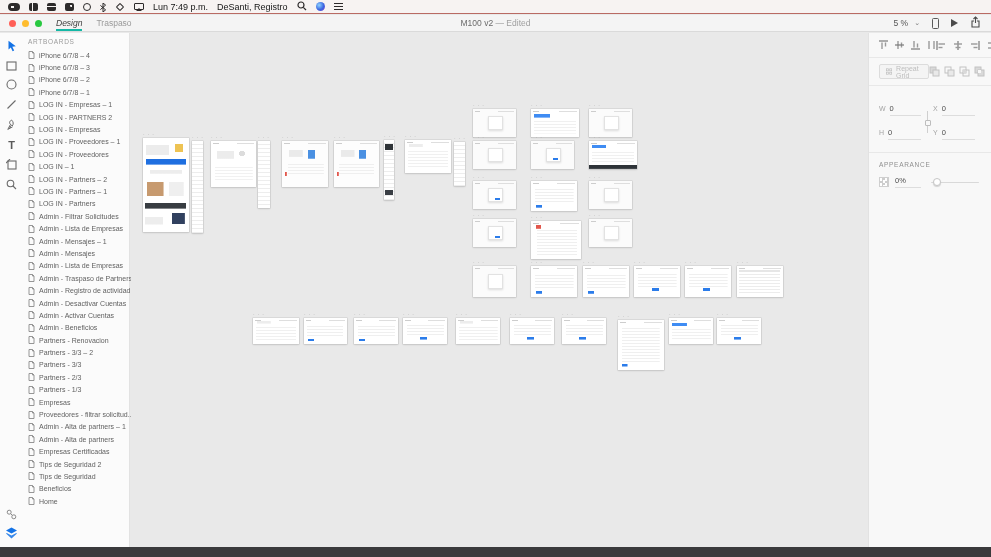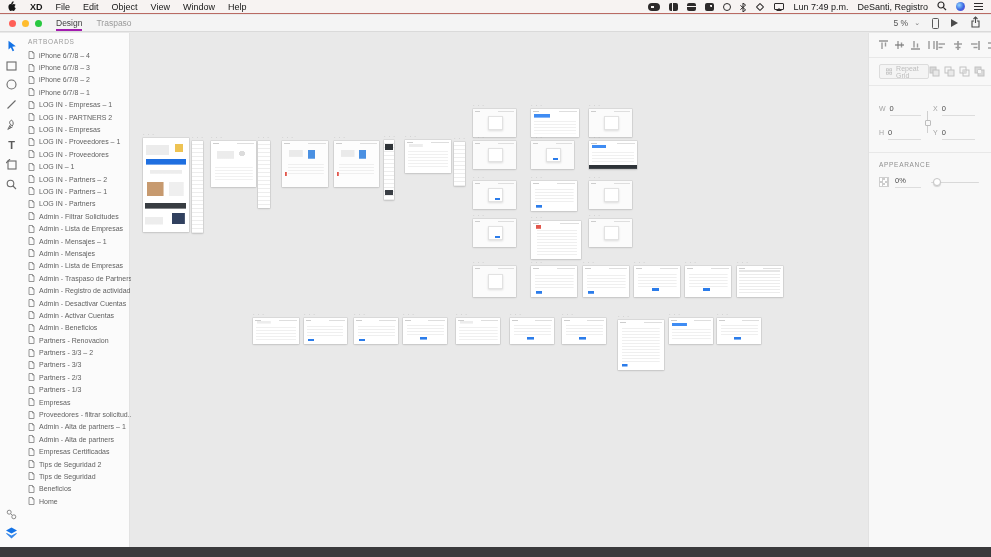--- a/index.html
+++ b/index.html
@@ -28,21 +28,21 @@
   .siri-orb { width:9px; height:9px; border-radius:50%; background:radial-gradient(circle at 35% 35%, #8fd3ff, #3a66e0 55%, #8a3fd0); display:inline-block; }
   .nc-icon { display:inline-block; width:9px; height:7px; background:repeating-linear-gradient(#2d2a2a 0 1.1px, transparent 1.1px 3px); }
 
   
   .toolbar { position:absolute; top:15px; left:0; right:0; height:17px; background:#f4f4f4; border-bottom:1px solid #dadada; display:flex; align-items:center; }
   .traffic { display:flex; gap:6px; margin-left:9px; }
   .tl { width:7px; height:7px; border-radius:50%; }
   .tl-close { background:#ff5f57; } .tl-min { background:#febc2e; } .tl-zoomw { background:#28c840; }
   .tb-tabs { display:flex; gap:14px; margin-left:14px; font-size:8.5px; }
   .tb-tab { color:#9a9a9a; padding:2px 0 1px; cursor:default; }
-  .tb-tab.active { color:#3f3f3f; border-bottom:2px solid #a21caf; }
+  .tb-tab.active { color:#3f3f3f; border-bottom:2px solid #14b8a6;font-style:italic; }
   .tb-title { position:absolute; left:0; right:0; text-align:center; font-size:8.5px; color:#9f9f9f; pointer-events:none; }
   .tb-title .doc { color:#6b6b6b; }
   .tb-right { margin-left:auto; display:flex; align-items:center; gap:12px; padding-right:10px; z-index:2; }
   .zoom-ctl { display:flex; align-items:center; gap:6px; font-size:8.5px; color:#555; }
   .zoom-ctl .caret { font-size:7px; color:#777; }
   .dev-icon { width:7px; height:11px; border:1.1px solid #5a5a5a; border-radius:1.5px; }
   .play-icon { width:0; height:0; border-left:7px solid #4a4a4a; border-top:4.5px solid transparent; border-bottom:4.5px solid transparent; }
 
   
   .left-panel { position:absolute; top:33px; bottom:10px; left:0; width:130px; background:#fbfbfb; border-right:1px solid #e2e2e2; }
@@ -136,36 +136,20 @@
     repeating-linear-gradient(#fff 0 2px,#f0f0f0 2px 3px) no-repeat 50% 64%/88% 58%, #fff; }
 
   .dock-strip { position:absolute; left:0; right:0; bottom:0; height:10px; background:#3a3a3c; }
 </style>
 </head>
 <body>
 
 <div class="screen">
 
   <div class="menubar">
-    <div class="mb-left">
-      <span class="apple">
-        <svg width="9" height="11" viewBox="0 0 9 11">
-            <path fill="#161616" d="M6.6 5.8c0-1.2 1-1.8 1-1.8S7 3.1 5.8 3.1c-.8 0-1.3.4-1.6.4-.3 0-.9-.4-1.6-.4C1.4 3.1.4 4.2.4 5.9c0 1.9 1.4 4 2.3 4 .4 0 .8-.3 1.4-.3.6 0 .9.3 1.4.3.9 0 2-2 2.2-2.7 0 0-1.1-.4-1.1-1.4zM4.9 2.5c.5-.6.8-1.4.7-2.2-.7.1-1.5.5-1.9 1.1-.4.5-.7 1.3-.6 2.1.8 0 1.4-.4 1.8-1z"></path>
-          </svg>
-      </span>
-      <span class="mb-menus" style="display:flex;gap:13px;">
-          <span class="mb-menu bold">XD</span>
-          <span class="mb-menu">File</span>
-          <span class="mb-menu">Edit</span>
-          <span class="mb-menu">Object</span>
-          <span class="mb-menu">View</span>
-          <span class="mb-menu">Window</span>
-          <span class="mb-menu">Help</span>
-        </span>
-    </div>
     <div class="mb-right">
       <span class="mb-status-icons" style="display:flex;align-items:center;gap:9px;">
           <span class="sticon st-record-icon"></span>
           <span class="sticon st-window-manager-icon"></span>
           <span class="sticon st-control-center-icon"></span>
           <span class="sticon st-screenshot-icon"></span>
           <span class="sticon st-backup-icon"></span>
           <span class="sticon st-bluetooth-icon" style="background: transparent;"><svg width="6" height="9" viewBox="0 0 6 9">
               <path d="M3 0 L5.6 2.1 L0.4 6.6 M3 9 L5.6 6.9 L0.4 2.4 M3 0 V9" fill="none" stroke="#2d2a2a" stroke-width="1"></path>
             </svg></span>
@@ -187,20 +171,24 @@
 
   <div class="toolbar">
     <div class="traffic">
       <span class="tl tl-close"></span>
       <span class="tl tl-min"></span>
       <span class="tl tl-zoomw"></span>
     </div>
     <div class="tb-tabs">
       <span class="tb-tab active">Design</span>
       <span class="tb-tab">Traspaso</span>
+    </div>
+    <div class="tb-title">
+      <span class="doc">M100 v2</span>
+      <span class="ed">—  Edited</span>
     </div>
     <div class="tb-right">
       <span class="zoom-ctl">
         <span>5 %</span>
         <span class="caret">⌄</span>
       </span>
       <span class="dev-icon"></span>
       <span class="play-icon"></span>
       <span>
         <svg width="11" height="12" viewBox="0 0 11 12">

